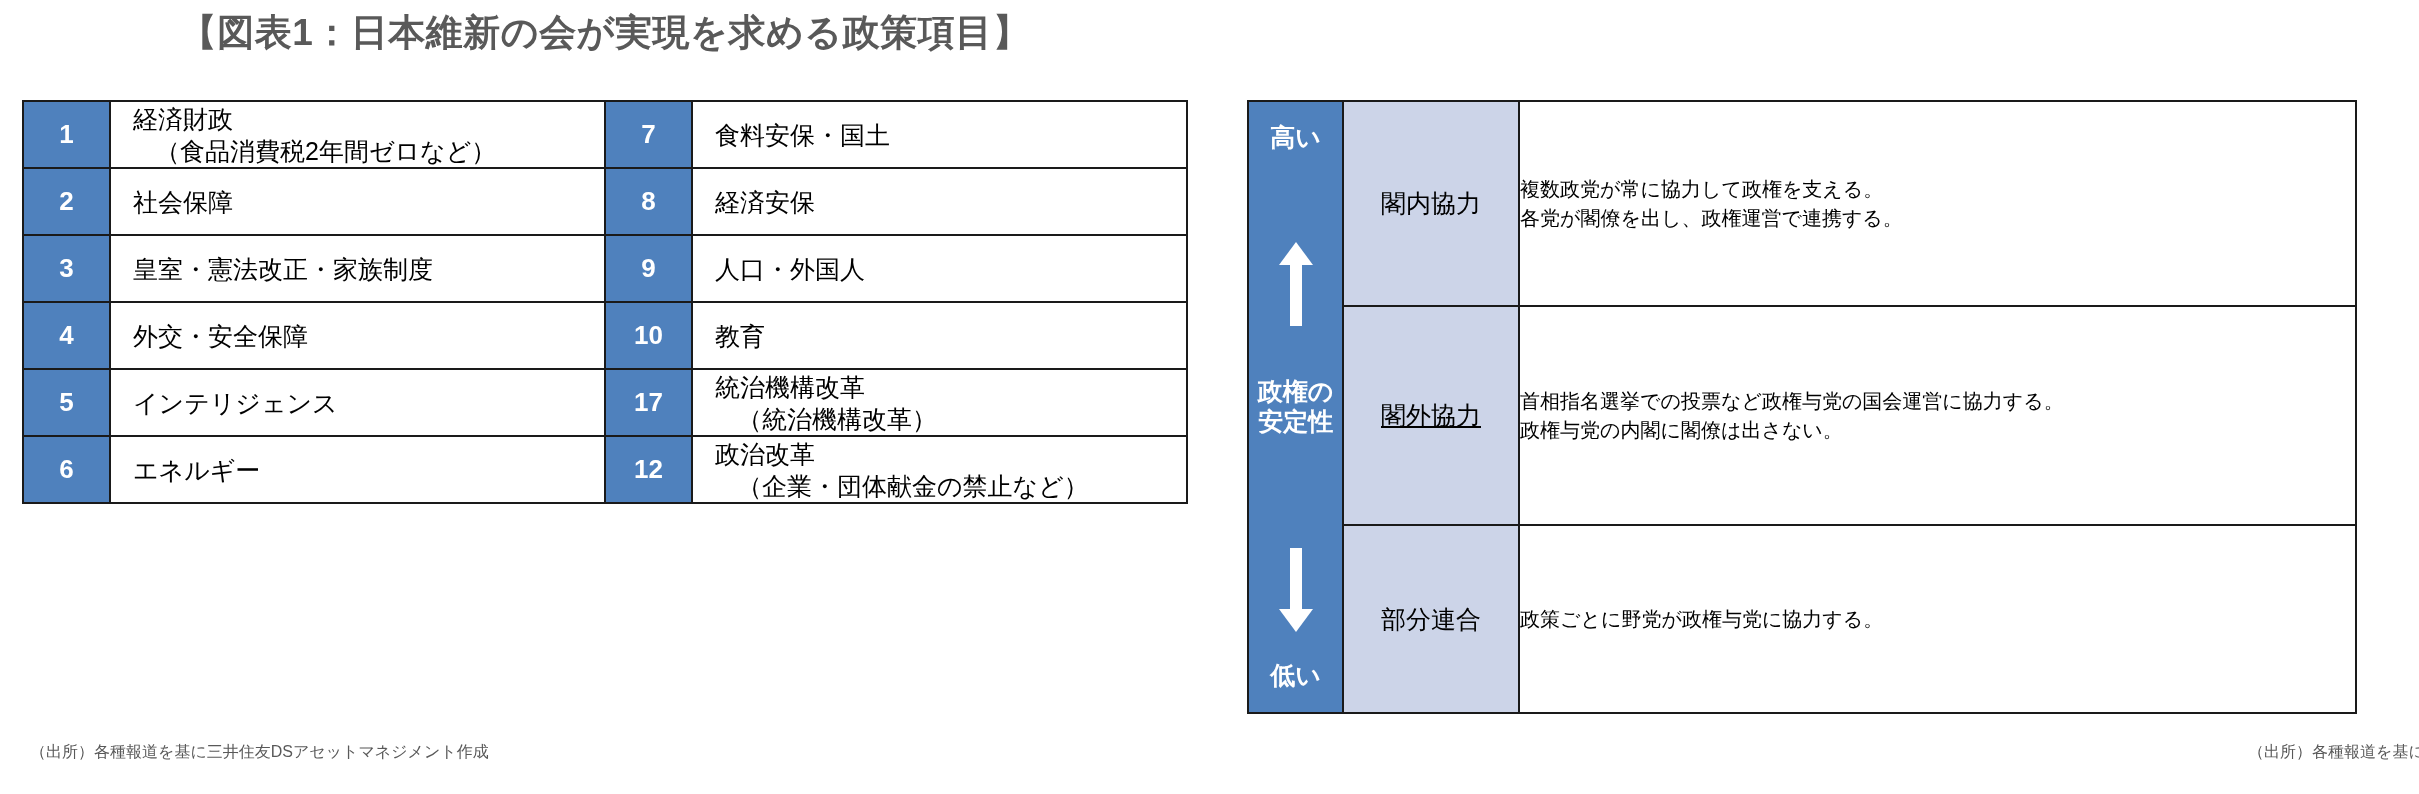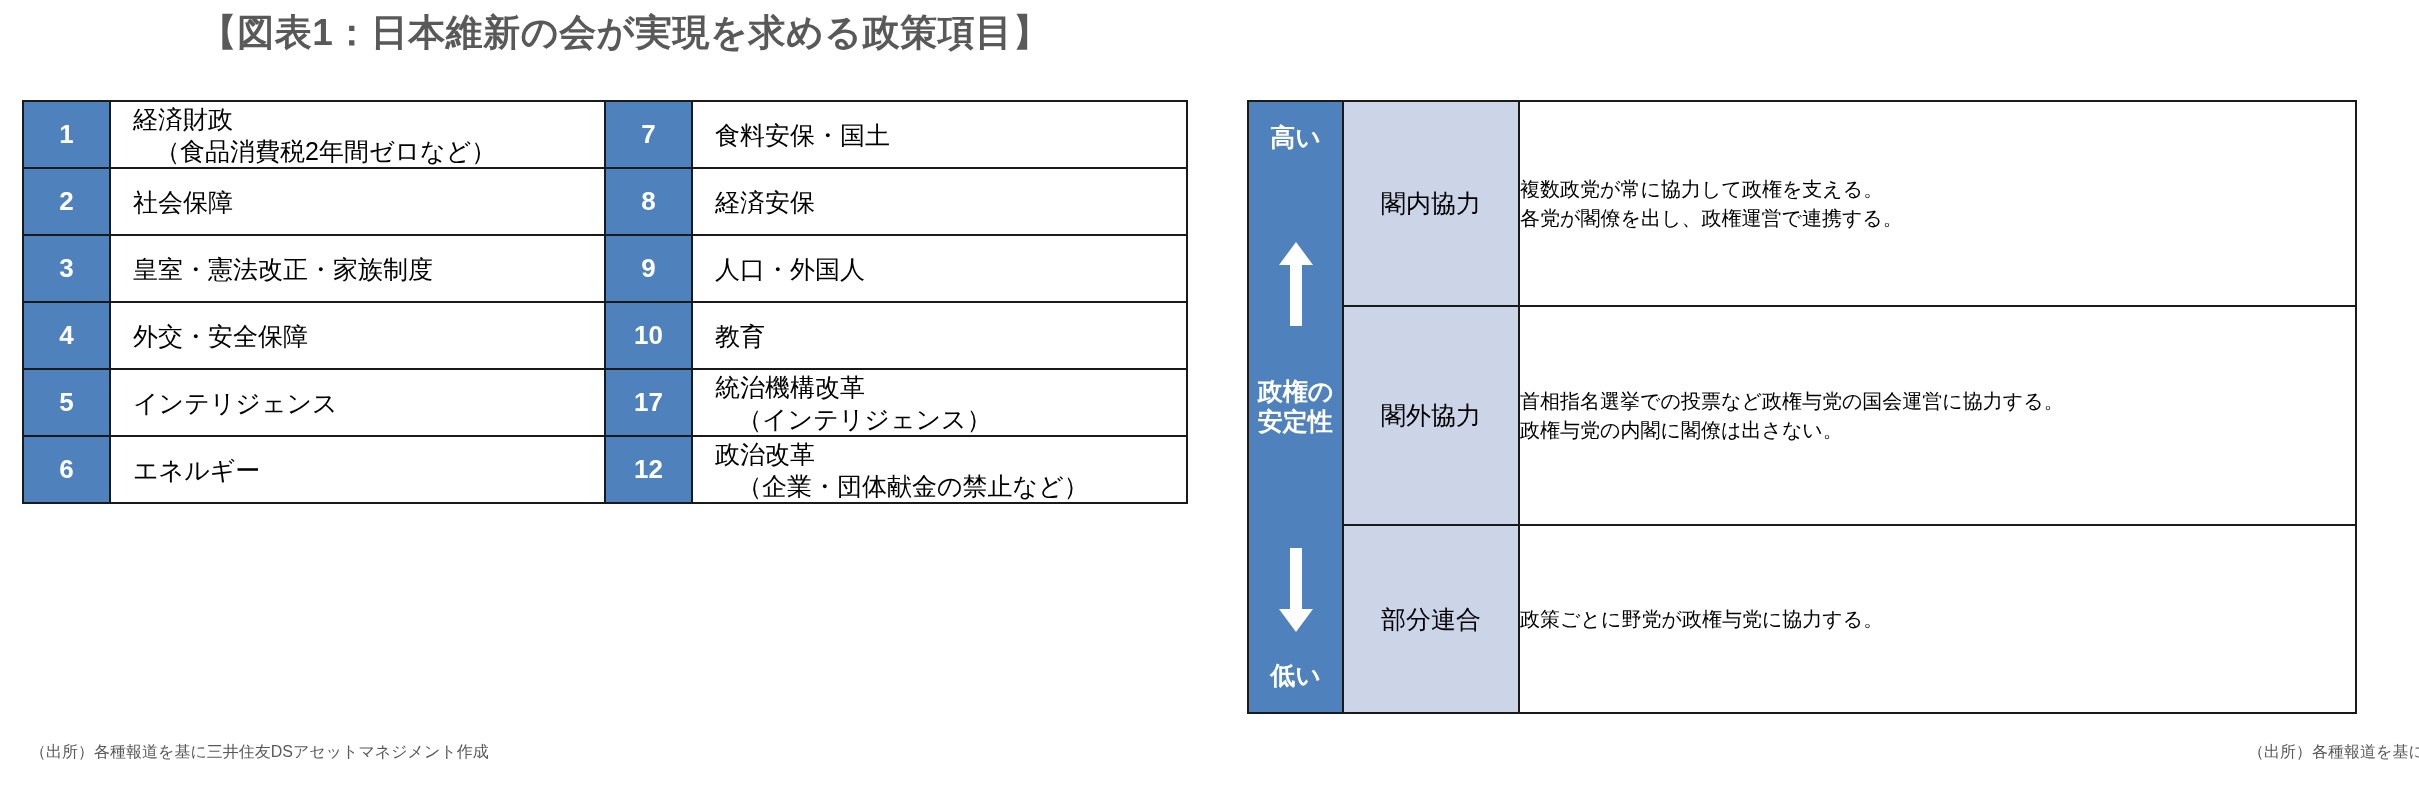--- a/index.html
+++ b/index.html
@@ -13,21 +13,20 @@
     font-family: "Liberation Sans", "DejaVu Sans", sans-serif;
     color: #000000;
     overflow: hidden;
     position: relative;
   }
 
   .panel {
     position: absolute;
     top: 0;
     height: 794px;
-    padding-left: 40px;
   }
   #panel-left  { left: 0px;    width: 1210px; }
   #panel-right { left: 1210px; width: 1209px; }
 
   .panel-title {
     position: absolute;
     top: 8px;
     left: 0;
     width: 100%;
     text-align: center;
@@ -105,21 +104,21 @@
     flex-direction: column;
     align-items: center;
     justify-content: space-between;
     color: #ffffff;
     font-weight: bold;
     font-size: 25px;
     padding: 16px 0 18px 0;
     box-sizing: border-box;
     line-height: 1.22;
   }
-  .axis-label { text-align: left; white-space: nowrap; }
+  .axis-label { text-align: right; white-space: nowrap; }
   .axis-label.mid { line-height: 1.2; }
   .arrow-up, .arrow-down {
     width: 0; height: 0;
     position: relative;
   }
   .arrow-stem {
     position: absolute;
     left: -6px;
     width: 12px;
     background: #ffffff;
@@ -214,21 +213,21 @@
         </td>
       </tr>
       <tr>
         <td class="num">5</td>
         <td class="label">
           <span>インテリジェンス</span>
         </td>
         <td class="num">17</td>
         <td class="label">
           <span>統治機構改革</span>
-          <span class="sub">（インテリジェンス）</span>
+          <span class="sub">（統治機構改革）</span>
         </td>
       </tr>
       <tr>
         <td class="num">6</td>
         <td class="label">
           <span>エネルギー</span>
         </td>
         <td class="num">12</td>
         <td class="label">
           <span>政治改革</span>
@@ -266,21 +265,21 @@
               <div class="axis-label">低い</div>
             </div>
           </td>
           <td class="type-cell" style="height:203px;">閣内協力</td>
           <td class="desc-cell">
             <span class="desc-line">複数政党が常に協力して政権を支える。</span>
             <span class="desc-line">各党が閣僚を出し、政権運営で連携する。</span>
           </td>
         </tr>
         <tr>
-          <td class="type-cell" style="height:217px;">閣外協力</td>
+          <td class="type-cell" style="height:217px;text-decoration:underline;">閣外協力</td>
           <td class="desc-cell">
             <span class="desc-line">首相指名選挙での投票など政権与党の国会運営に協力する。</span>
             <span class="desc-line">政権与党の内閣に閣僚は出さない。</span>
           </td>
         </tr>
         <tr>
           <td class="type-cell" style="height:186px;margin-top:32px;">部分連合</td>
           <td class="desc-cell">
             <span class="desc-line">政策ごとに野党が政権与党に協力する。</span>
           </td>

